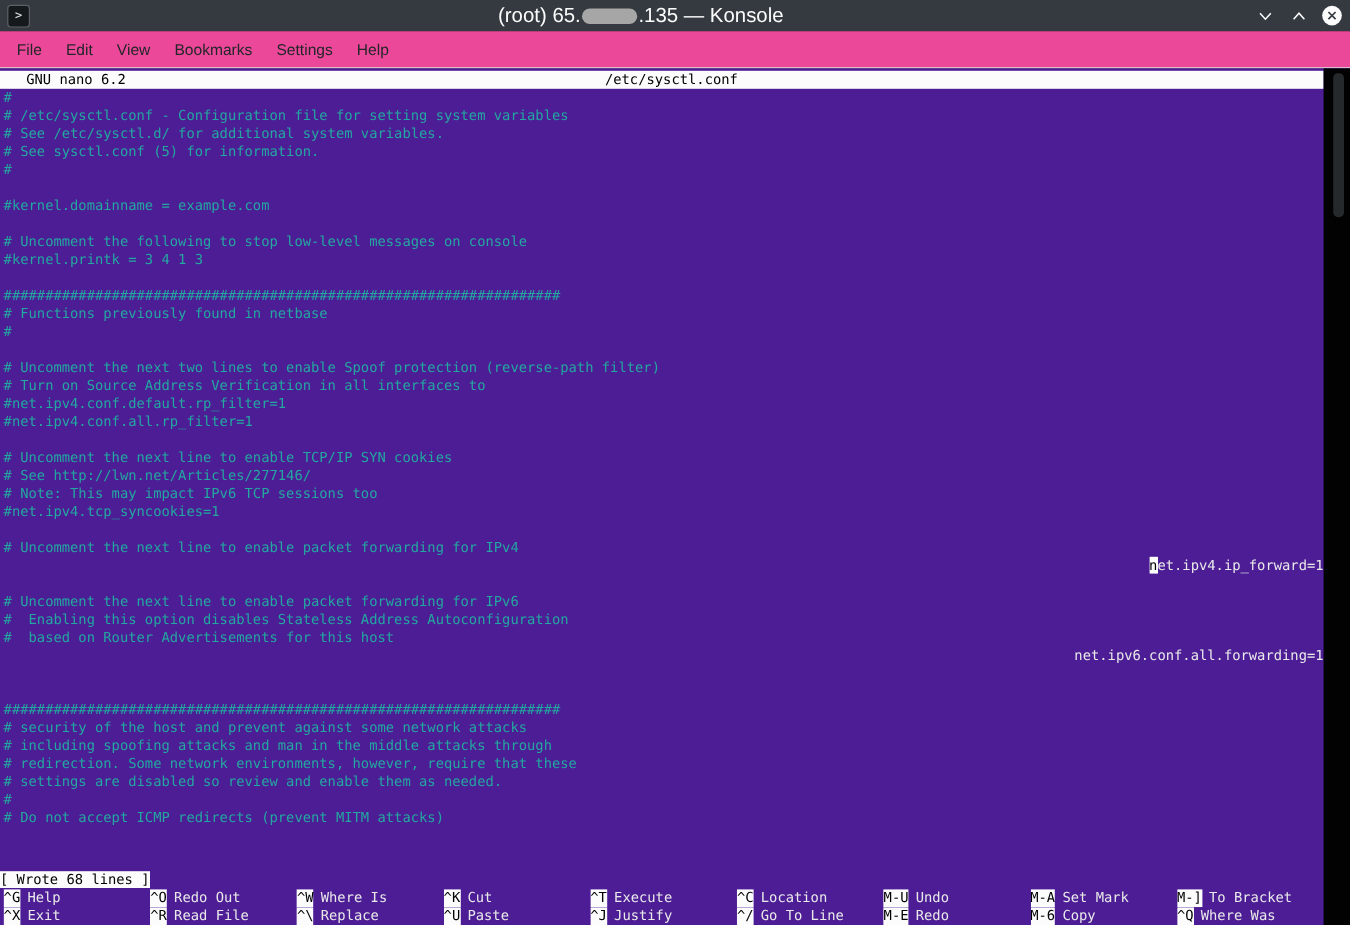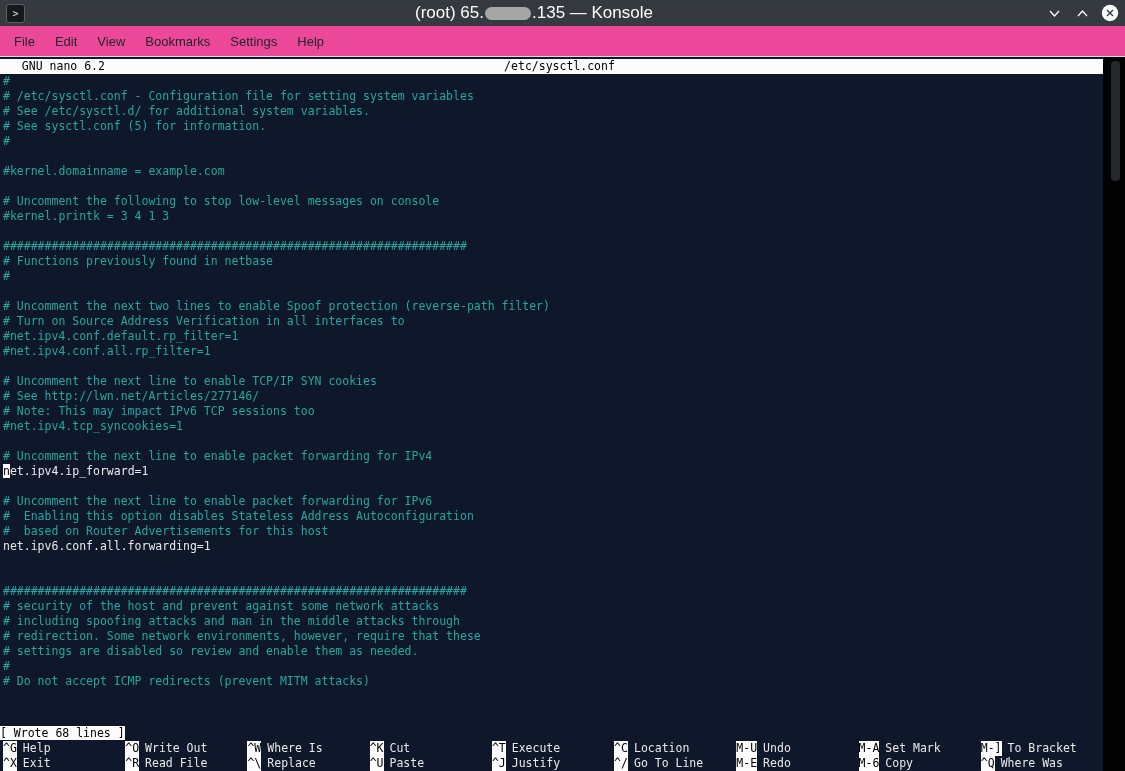--- a/index.html
+++ b/index.html
@@ -32,37 +32,37 @@
 
   
   .menubar {
     height:31px; background:#ec4899; display:flex; align-items:center;
     padding:0 4px; flex:0 0 auto; border-bottom:1px solid #d8dadc;
   }
   .menu-item { padding:4px 10px; font-size:13px; color:#232629; }
 
   
   .terminal {
-    flex:1; background:#0f172a; display:flex; flex-direction:row;
+    flex:1; background:#4c1d95; display:flex; flex-direction:row;
     font-family:"DejaVu Sans Mono", monospace; font-size:11.5px; line-height:15px;
   }
   .term-main { flex:1; display:flex; flex-direction:column; padding-top:2px; min-width:0; }
   .scrollbar-track { width:22px; background:#020202; flex:0 0 auto; position:relative; }
   .scrollbar-handle { position:absolute; top:4px; right:5px; width:9px; height:120px; background:#26292c; border-radius:4px; }
 
   .nano-header {
     height:15px; background:#fcfcfc; color:#000; position:relative;
     flex:0 0 auto; white-space:pre;
   }
   .nano-app { position:absolute; left:8px; top:0; }
   .nano-file { position:absolute; left:0; right:0; top:0; text-align:center;padding-left:16px; }
 
   .nano-content { flex:1; padding-left:3px; overflow:hidden; }
   .line { height:15px; white-space:pre; color:#24a7a0; }
-  .line.plain { color:#e9e9e9; }
+  .line.plain { color:#e9e9e9;text-align:right; }
   .cursor { background:#fcfcfc; color:#000; }
 
   .nano-status { height:15px; text-align:left; flex:0 0 auto; }
   .nano-status .status-pill { background:#fcfcfc; color:#000; white-space:pre; }
 
   .nano-shortcuts {
     flex:0 0 auto; display:grid; grid-template-columns:repeat(9, 1fr);
     grid-template-rows:15px 15px; padding-left:3px; margin-top:0;
   }
   .sc { display:flex; align-items:center; white-space:pre; overflow:hidden; }
@@ -157,21 +157,21 @@
           <div class="line comment">#</div>
           <div class="line comment"># Do not accept ICMP redirects (prevent MITM attacks)</div>
         </div>
 
       <div class="nano-status">
         <span class="status-pill">[ Wrote 68 lines ]</span>
       </div>
 
       <div class="nano-shortcuts">
           <div class="sc"><span class="sc-key">^G</span><span class="sc-label">Help</span></div>
-          <div class="sc"><span class="sc-key">^O</span><span class="sc-label">Write Out</span></div>
+          <div class="sc"><span class="sc-key">^O</span><span class="sc-label">Redo Out</span></div>
           <div class="sc"><span class="sc-key">^W</span><span class="sc-label">Where Is</span></div>
           <div class="sc"><span class="sc-key">^K</span><span class="sc-label">Cut</span></div>
           <div class="sc"><span class="sc-key">^T</span><span class="sc-label">Execute</span></div>
           <div class="sc"><span class="sc-key">^C</span><span class="sc-label">Location</span></div>
           <div class="sc"><span class="sc-key">M-U</span><span class="sc-label">Undo</span></div>
           <div class="sc"><span class="sc-key">M-A</span><span class="sc-label">Set Mark</span></div>
           <div class="sc"><span class="sc-key">M-]</span><span class="sc-label">To Bracket</span></div>
           <div class="sc"><span class="sc-key">^X</span><span class="sc-label">Exit</span></div>
           <div class="sc"><span class="sc-key">^R</span><span class="sc-label">Read File</span></div>
           <div class="sc"><span class="sc-key">^\</span><span class="sc-label">Replace</span></div>

